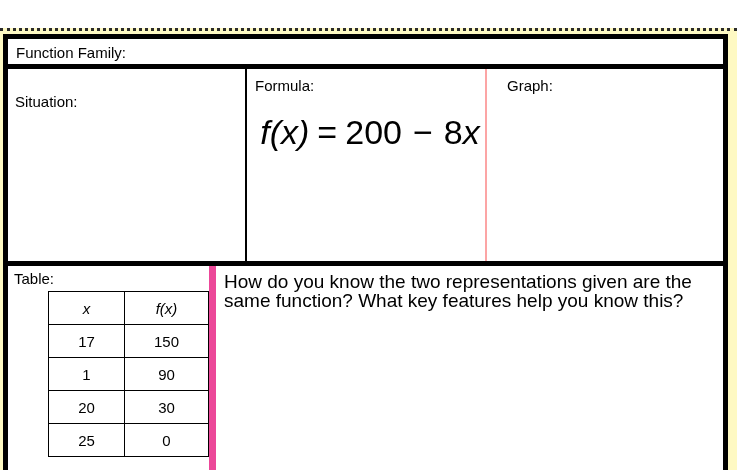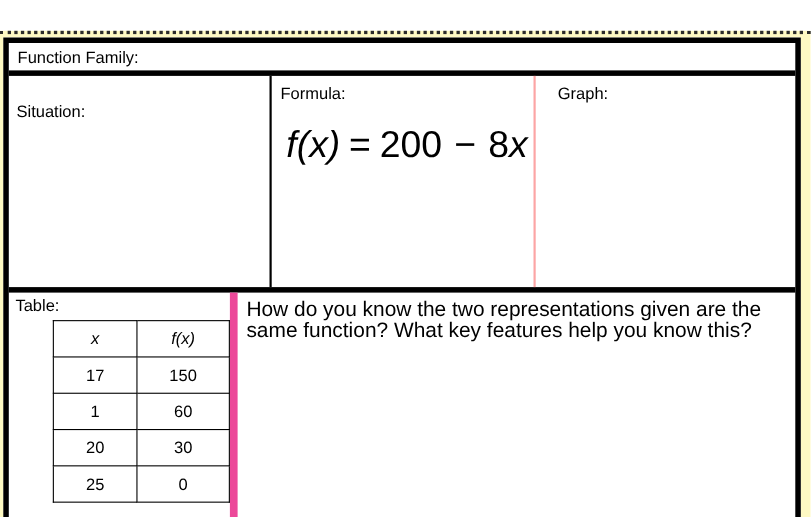--- a/index.html
+++ b/index.html
@@ -141,21 +141,21 @@
               <th class="col-fx">f(x)</th>
             </tr>
           </thead>
           <tbody>
             <tr>
               <td>17</td>
               <td>150</td>
             </tr>
             <tr>
               <td>1</td>
-              <td>60</td>
+              <td>90</td>
             </tr>
             <tr>
               <td>20</td>
               <td>30</td>
             </tr>
             <tr>
               <td>25</td>
               <td>0</td>
             </tr>
           </tbody>

